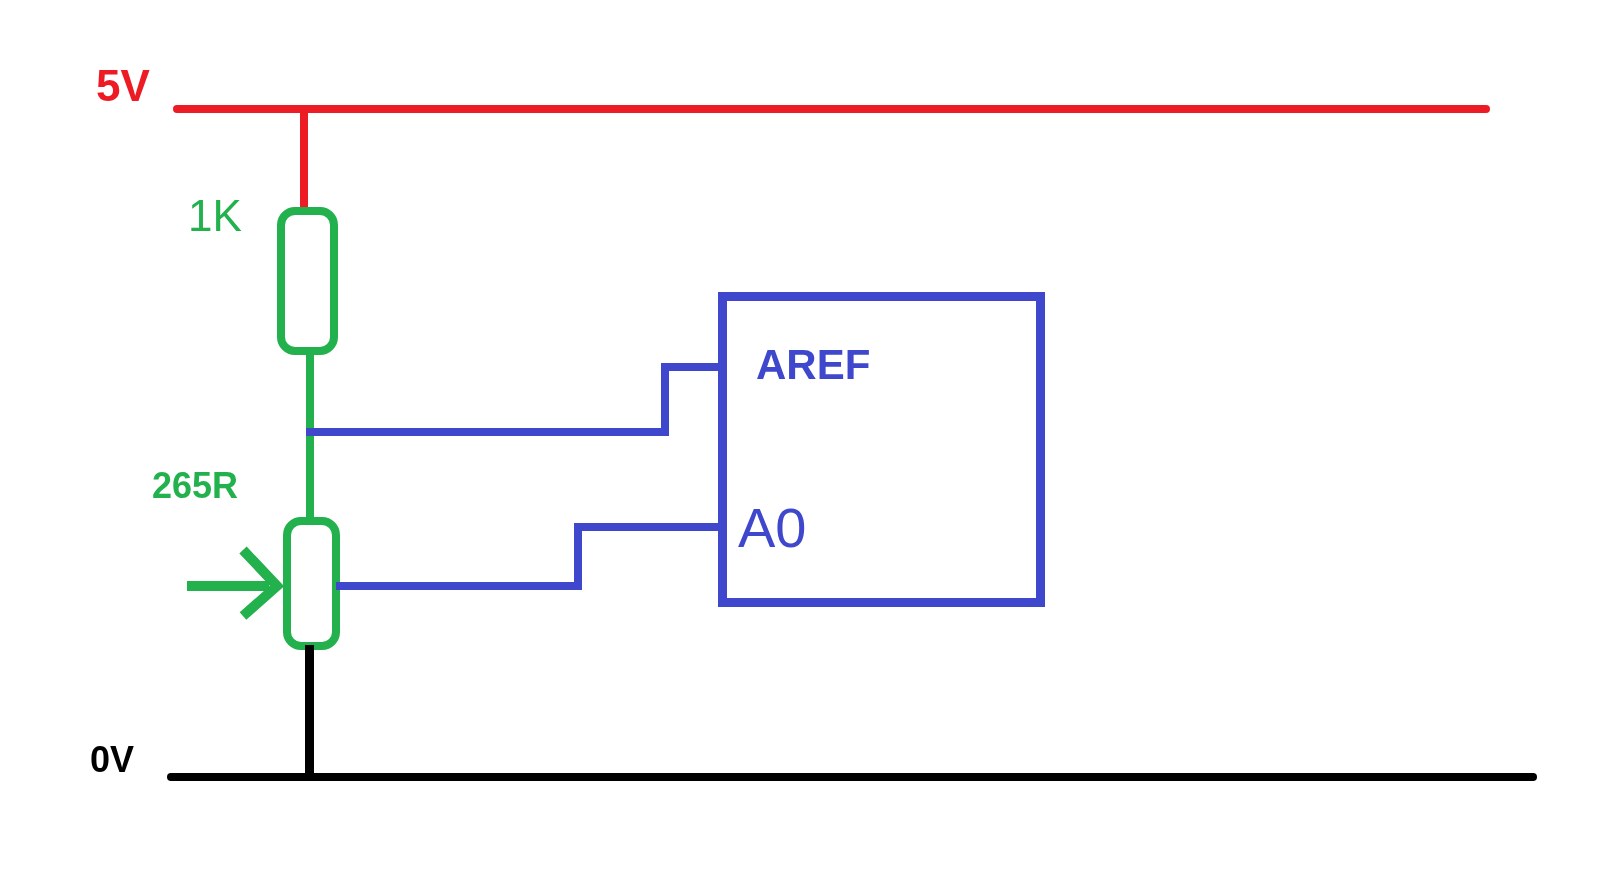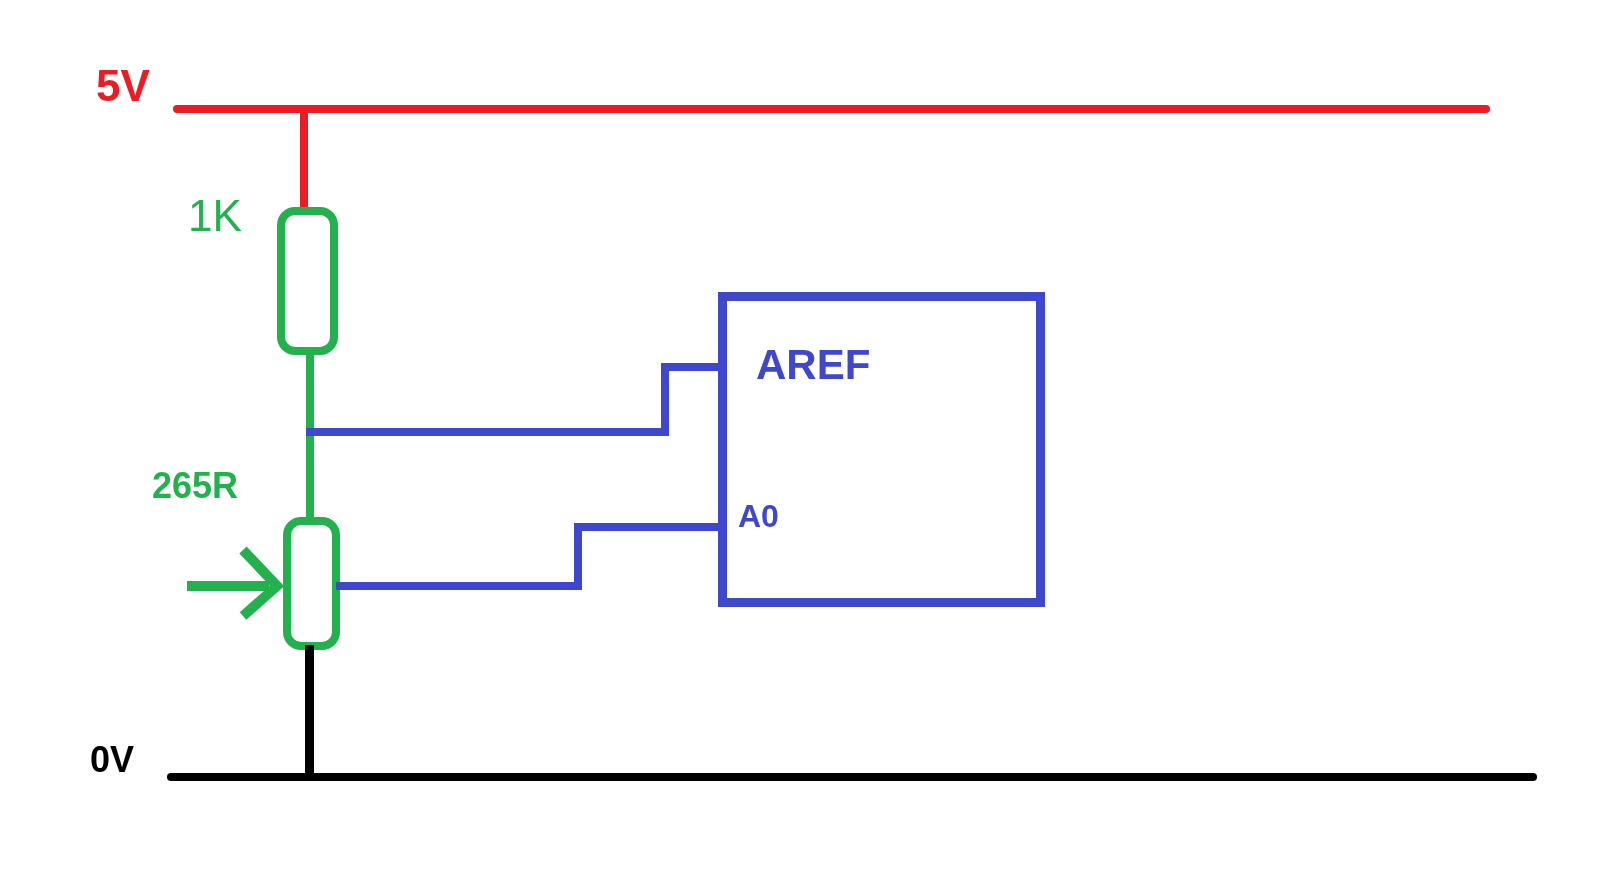--- a/index.html
+++ b/index.html
@@ -53,21 +53,21 @@
   .wire-a0-v      { left: 574px; top: 523px; width: 8px;  height: 67px; }
   .wire-a0-h2     { left: 574px; top: 523px; width: 148px; height: 8px; }
   .mcu-box {
     position: absolute;
     left: 718px; top: 292px; width: 327px; height: 315px;
     border: 9px solid var(--color-blue, #3f48cc);
     box-sizing: border-box;
     background: transparent;
   }
   .label-aref     { left: 740px; top: 344px; color: var(--color-blue, #3f48cc); font-size: 42px; font-weight: bold; line-height: 1; margin-left: 16px; }
-  .label-a0       { left: 738px; top: 500px; color: var(--color-blue, #3f48cc); font-size: 32px; font-weight: bold; line-height: 1; }
+  .label-a0       { left: 738px; top: 500px; color: var(--color-blue, #3f48cc); font-size: 56px; font-weight: normal; line-height: 1; }
 
   
   .lead-gnd       { left: 305px; top: 645px; width: 9px; height: 132px; background: var(--color-black, #000000); }
   .rail-0v        { left: 167px; top: 773px; width: 1370px; height: 8px; background: var(--color-black, #000000); border-radius: 4px; }
   .label-0v       { left: 90px;  top: 742px; color: var(--color-black, #000000); font-size: 36px; font-weight: bold; line-height: 1; }
 </style>
 </head>
 <body>
 
 <div class="canvas">

